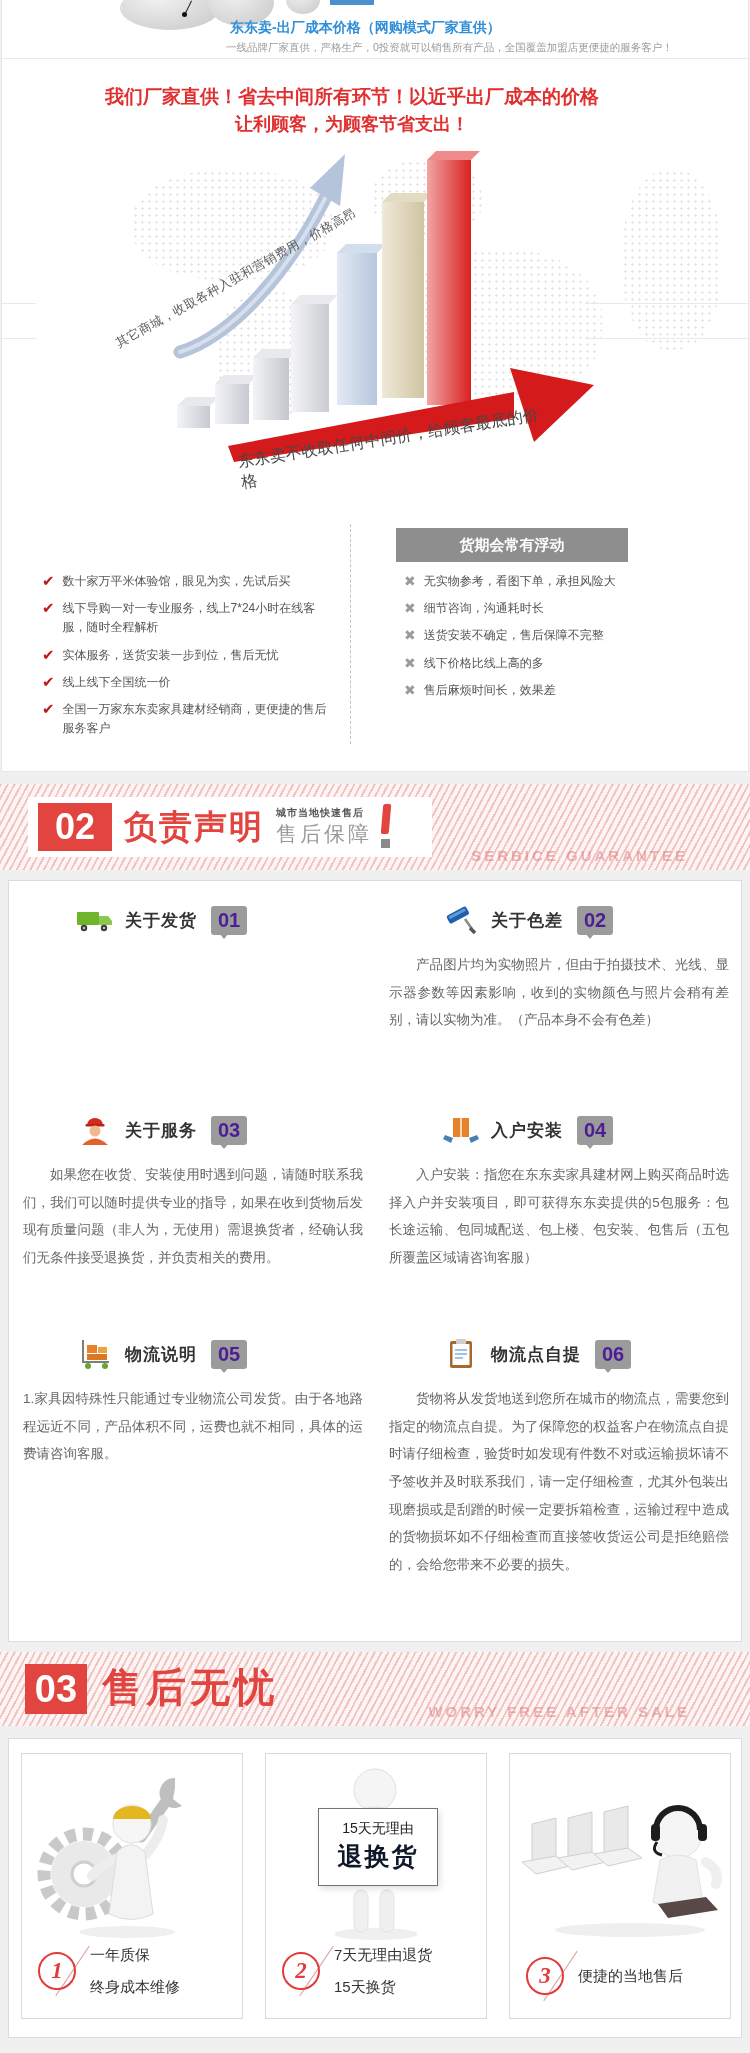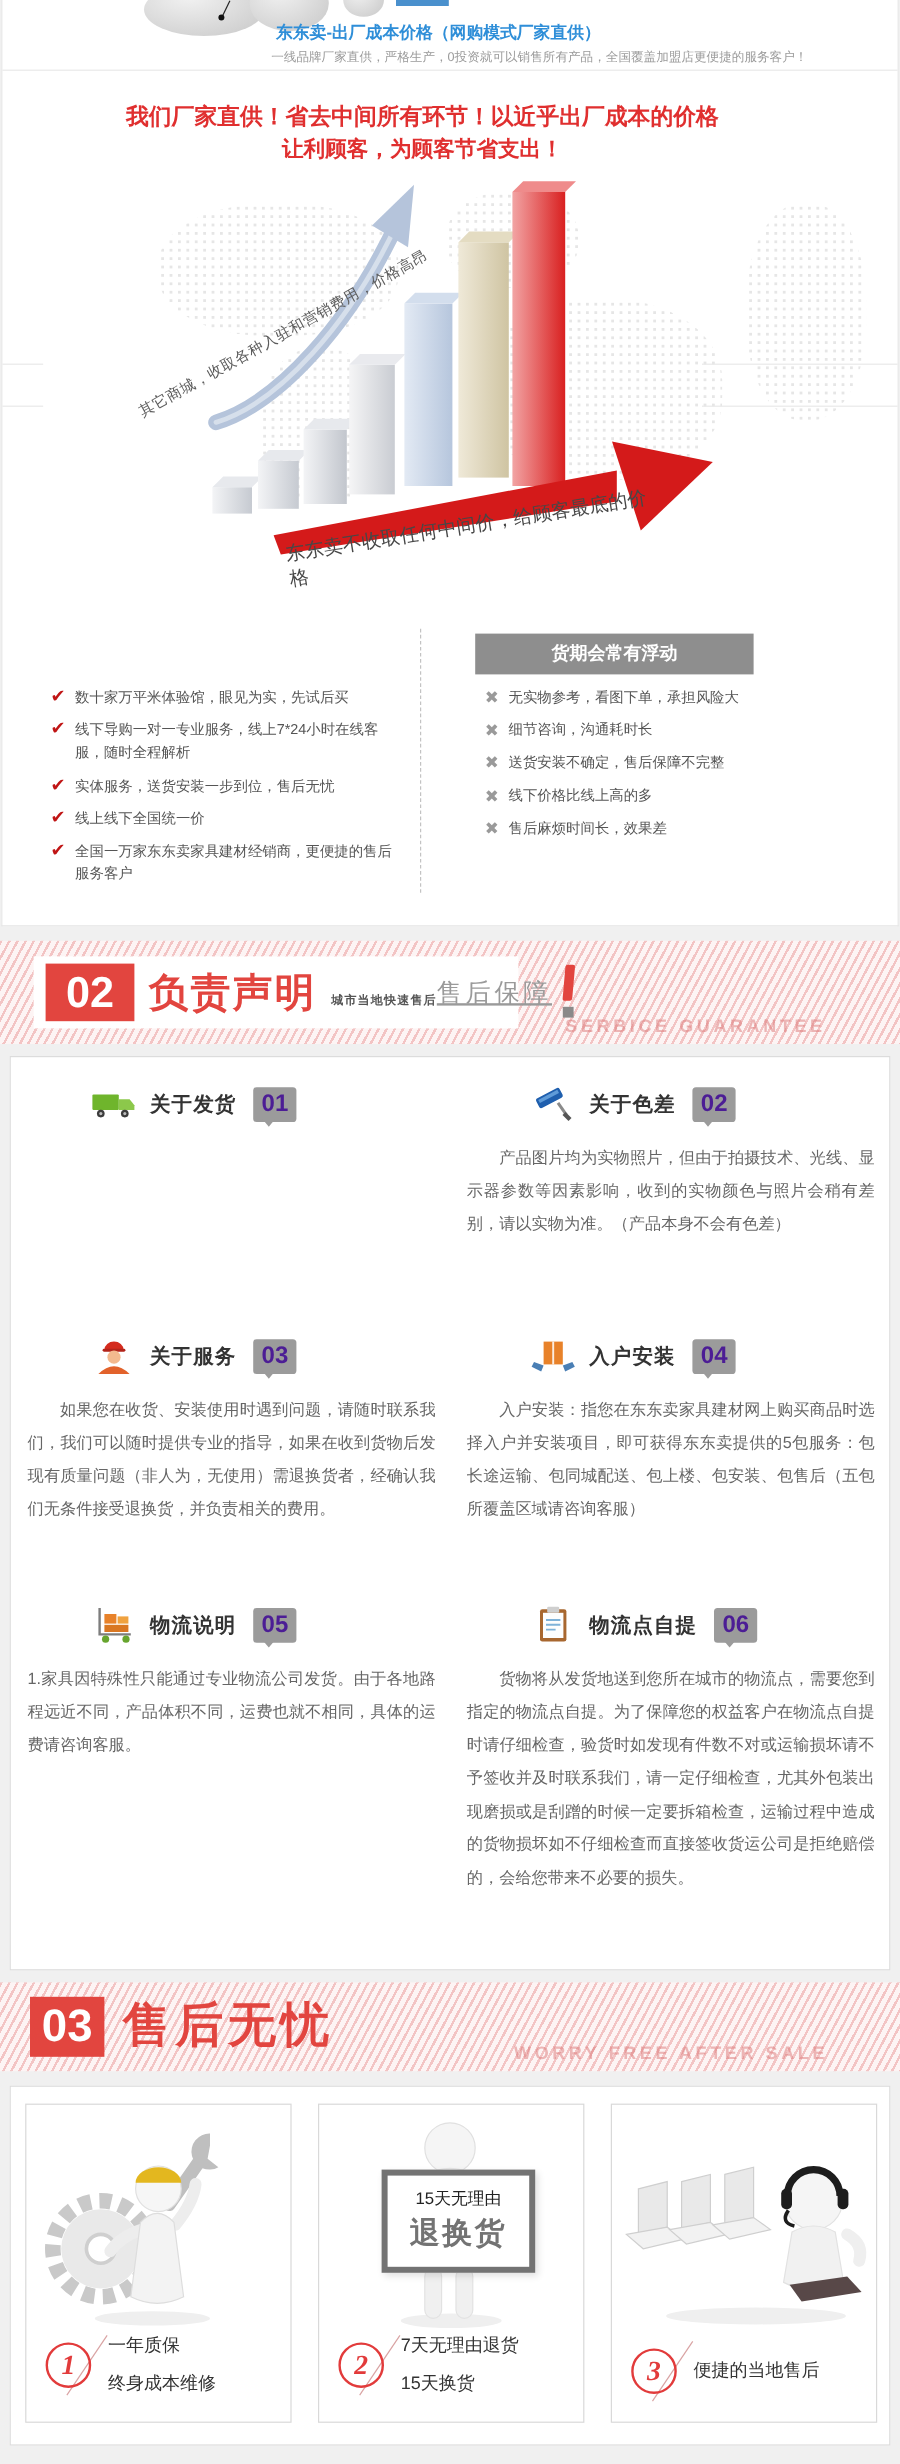--- a/index.html
+++ b/index.html
@@ -51,23 +51,23 @@
   
   .stripes{position:absolute;left:0;width:750px;background-color:#fdf4f4;
     background-image:repeating-linear-gradient(118deg,rgba(226,118,118,.38) 0 2px,rgba(255,255,255,0) 2px 6px);}
   #banner02{top:784px;height:86px;}
   #banner03{top:1652px;height:74px;}
   .b2box{position:absolute;left:28px;top:13px;width:404px;height:60px;background:#fff;
          display:flex;align-items:center;}
   .numbox{background:#e2453f;color:#fff;font-weight:bold;display:flex;align-items:center;justify-content:center;}
   .num02{margin-left:10px;width:74px;height:48px;font-size:36px;flex:none;}
   .title02{font-size:33px;color:#e2453f;font-weight:bold;margin-left:12px;letter-spacing:2px;flex:none;}
-  .tagcol{display:flex;flex-direction:row;align-items:flex-end;margin-left:12px;flex:none;}
+  .tagcol{display:flex;flex-direction:column;align-items:flex-start;margin-left:12px;flex:none;}
   .tag-small{font-size:10px;color:#555;font-weight:bold;letter-spacing:1px;}
-  .tag-big{font-size:21px;color:#9a9a9a;letter-spacing:3px;margin-top:0;text-decoration:underline;}
+  .tag-big{font-size:21px;color:#9a9a9a;letter-spacing:3px;margin-top:0;}
   .excl{position:relative;width:12px;height:46px;margin-left:8px;flex:none;}
   .excl .ebar{position:absolute;top:0;left:2px;width:8px;height:30px;background:#e2453f;border-radius:2px;transform:skewX(-5deg);}
   .excl .edot{position:absolute;bottom:2px;left:1px;width:9px;height:9px;background:#8a8a8a;}
   .watermark{position:absolute;font-weight:bold;letter-spacing:3px;color:rgba(219,118,118,.5);font-size:15px;}
   #wm02{right:62px;bottom:6px;}
   #wm03{right:60px;bottom:6px;}
   .num03{position:absolute;left:25px;top:12px;width:62px;height:50px;font-size:38px;}
   .title03{position:absolute;left:102px;top:8px;font-size:40px;color:#e2453f;font-weight:bold;letter-spacing:4px;}
 
   
@@ -83,24 +83,24 @@
            border-top:6px solid #9b9b9b;}
   .blk-body p{margin:0;font-size:13.5px;color:#666;line-height:2.05;text-align:justify;}
   .blk.indent .blk-body p{text-indent:2em;}
 
   
   #panelC{position:absolute;left:8px;top:1738px;width:734px;height:300px;background:#fff;
           border:1px solid #dcdcdc;box-sizing:border-box;}
   .card{position:absolute;top:14px;width:222px;height:266px;background:#fff;border:1px solid #d9d9d9;box-sizing:border-box;}
   #card1{left:12px;} #card2{left:256px;} #card3{left:500px;}
   .card-illu{position:absolute;left:0;top:8px;width:100%;height:180px;}
-  .sign{position:absolute;left:52px;top:54px;width:118px;height:76px;background:#fff;border:5px solid #737373;
+  .sign{position:absolute;left:52px;top:54px;width:118px;height:76px;background:#fff;border:1px solid #737373;
         box-shadow:2px 3px 6px rgba(0,0,0,.12);text-align:center;}
   .sign-l1{font-size:14px;color:#222;margin-top:11px;}
-  .sign-l2{font-size:25px;font-weight:bold;color:#737373;margin-top:2px;letter-spacing:2px;}
+  .sign-l2{font-size:25px;font-weight:bold;color:#0f172a;margin-top:2px;letter-spacing:2px;}
   .card-label{position:absolute;left:14px;bottom:16px;display:flex;align-items:center;}
   .circwrap{position:relative;width:46px;height:52px;flex:none;}
   .circle{position:absolute;left:2px;top:7px;width:34px;height:34px;border:2px solid #e23b3b;border-radius:50%;
           display:flex;align-items:center;justify-content:center;color:#e23b3b;
           font-family:"Liberation Serif","DejaVu Serif",serif;font-style:italic;font-weight:bold;font-size:23px;}
   .slash{position:absolute;left:36px;top:-4px;width:1px;height:60px;background:#d9a3a3;transform:rotate(34deg);}
   .card-lines{margin-left:8px;font-size:15px;color:#333;line-height:2.1;}
 </style>
 </head>
 <body>

